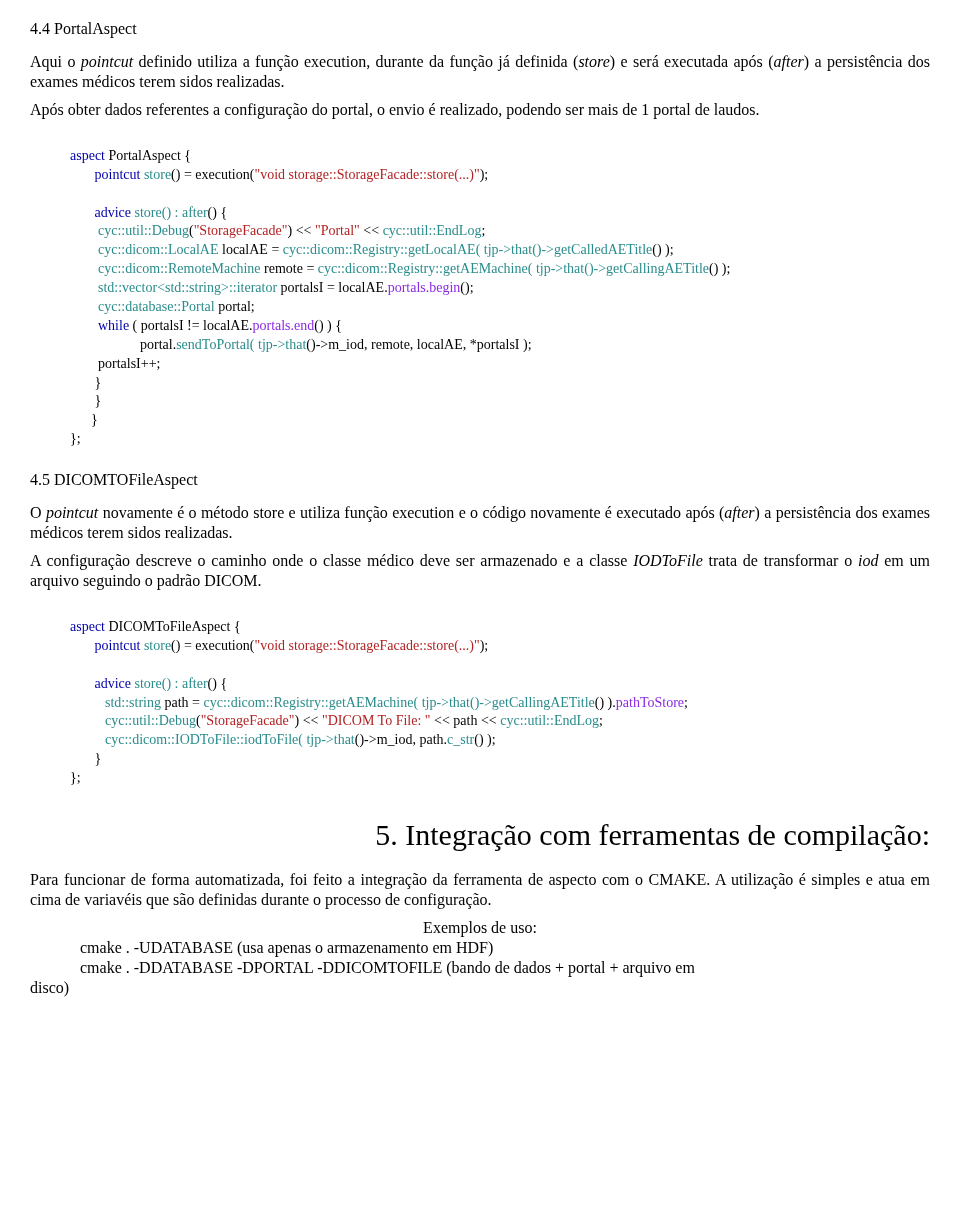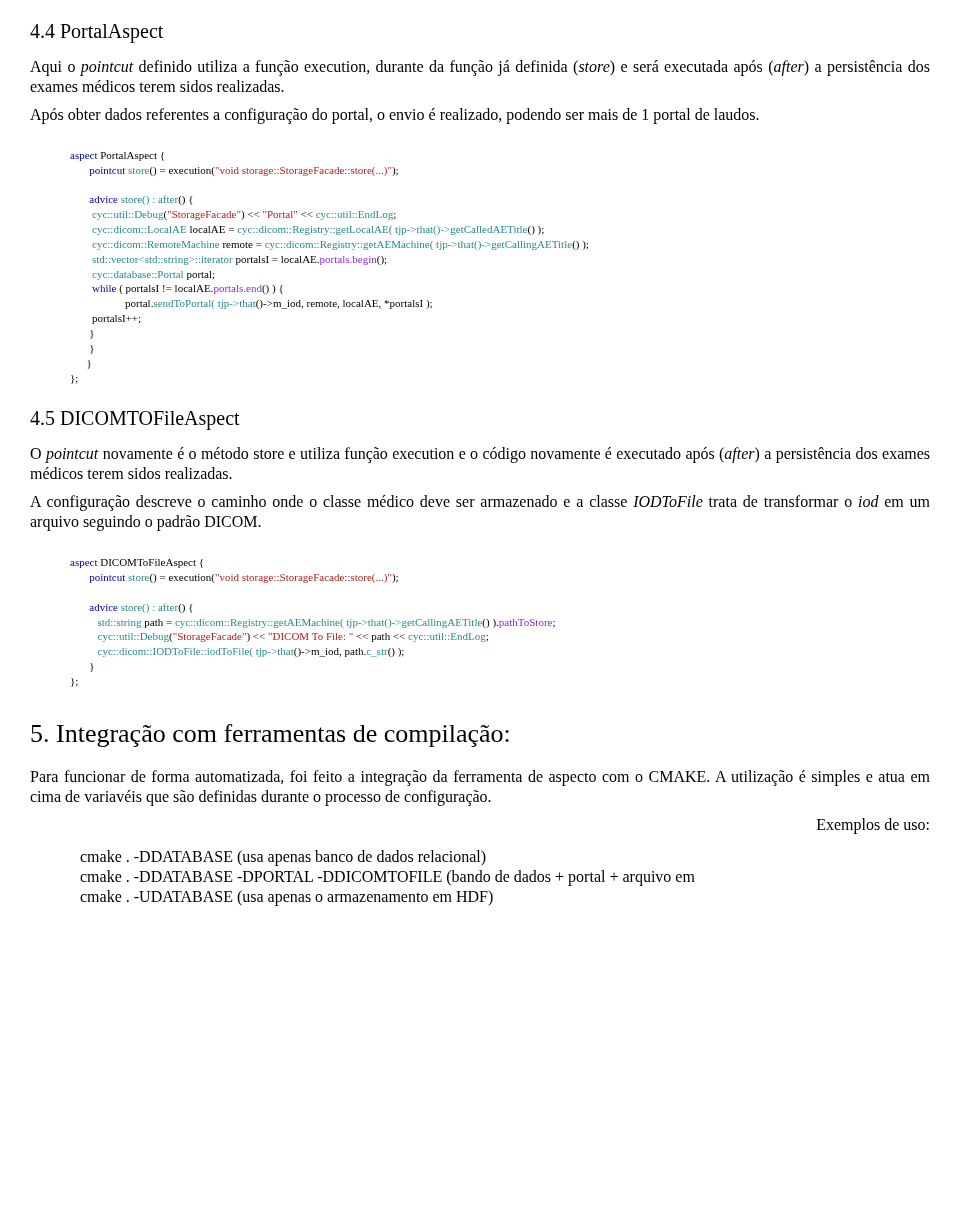--- a/index.html
+++ b/index.html
@@ -6,36 +6,37 @@
     margin: 0;
     padding: 20px 30px;
     font-family: "Times New Roman", serif;
     font-size: 16px;
     color: #000;
     width: 960px;
     box-sizing: border-box;
     background: #fff;
   }
   .section-heading {
-    font-size: 20px;
+    font-size: 16px;
     margin: 0 0 14px 0;
   }
   .para {
     text-align: justify;
     margin: 0 0 8px 0;
     line-height: 1.25;
   }
   .big-heading {
-    font-size: 26px;
+    font-size: 30px;
     margin: 30px 0 18px 0;
     font-weight: normal;
+    text-align: right;
   }
   .code-block {
     font-family: "Times New Roman", serif;
-    font-size: 11px;
+    font-size: 14px;
     white-space: pre;
     line-height: 1.35;
     margin: 6px 0 20px 40px;
   }
   .kw   { color: #0000aa; }
   .fn   { color: #2a8c8c; }
   .str  { color: #b22222; }
   .cls  { color: #2a8c8c; }
   .mem  { color: #8a2be2; }
   .italic { font-style: italic; }
@@ -88,18 +89,18 @@
           <span class="cls">cyc::util::Debug</span><span>(</span><span class="str">"StorageFacade"</span><span>) &lt;&lt; </span><span class="str">"DICOM To File: "</span><span> &lt;&lt; path &lt;&lt; </span><span class="cls">cyc::util::EndLog</span><span>;</span>
           <span class="cls">cyc::dicom::IODToFile::iodToFile</span><span class="fn">( tjp-&gt;that</span><span>()-&gt;m_iod, path.</span><span class="fn">c_str</span><span>() );</span>
        <span>}</span>
 <span>};</span>
 </div>
 
 <h2 class="big-heading">5. Integração com ferramentas de compilação:</h2>
 
 <p class="para">Para funcionar de forma automatizada, foi feito a integração da ferramenta de aspecto com o CMAKE. A utilização é simples e atua em cima de variavéis que são definidas durante o processo de configuração.</p>
 
-<p class="para" style="text-align:right;margin-bottom:12px">Exemplos de uso:</p>
+<p class="para" style="text-align:center;margin-bottom:0">Exemplos de uso:</p>
 <div style="line-height:1.25">
-  <div class="indent-line">cmake . -DDATABASE (usa apenas banco de dados relacional)</div>
+  <div class="indent-line">cmake . -UDATABASE (usa apenas o armazenamento em HDF)</div>
   <div class="indent-line">cmake . -DDATABASE -DPORTAL -DDICOMTOFILE (bando de dados + portal + arquivo em</div>
-  <div class="indent-line">cmake . -UDATABASE (usa apenas o armazenamento em HDF)</div>
+  <div>disco)</div>
 </div>
 
 </body></html>

